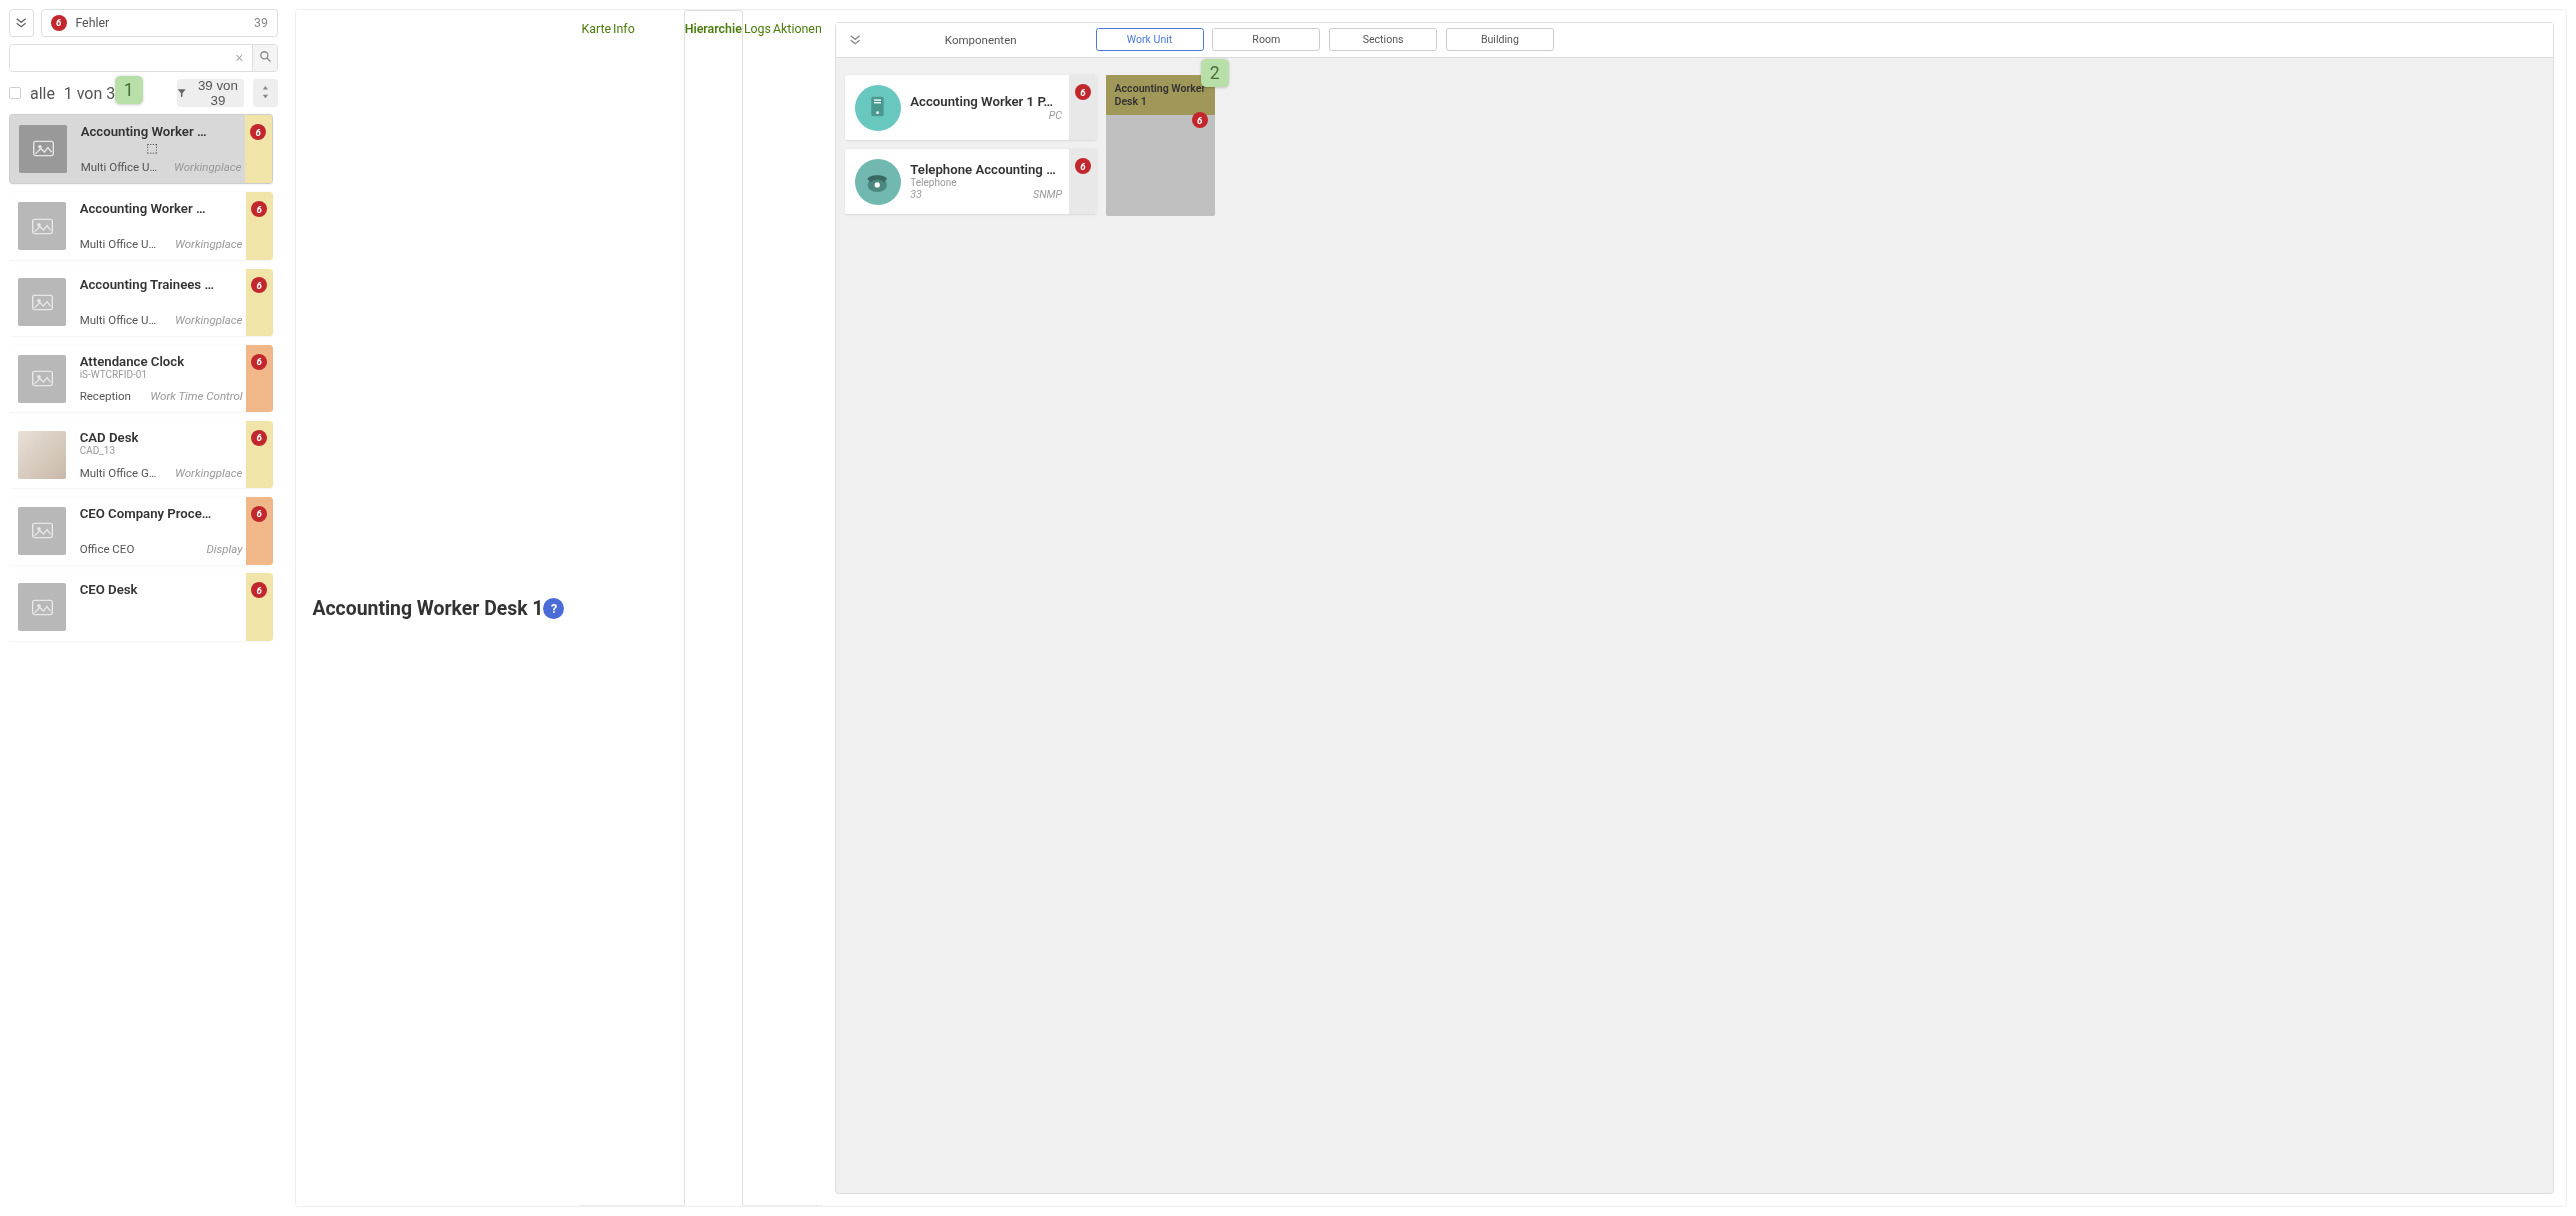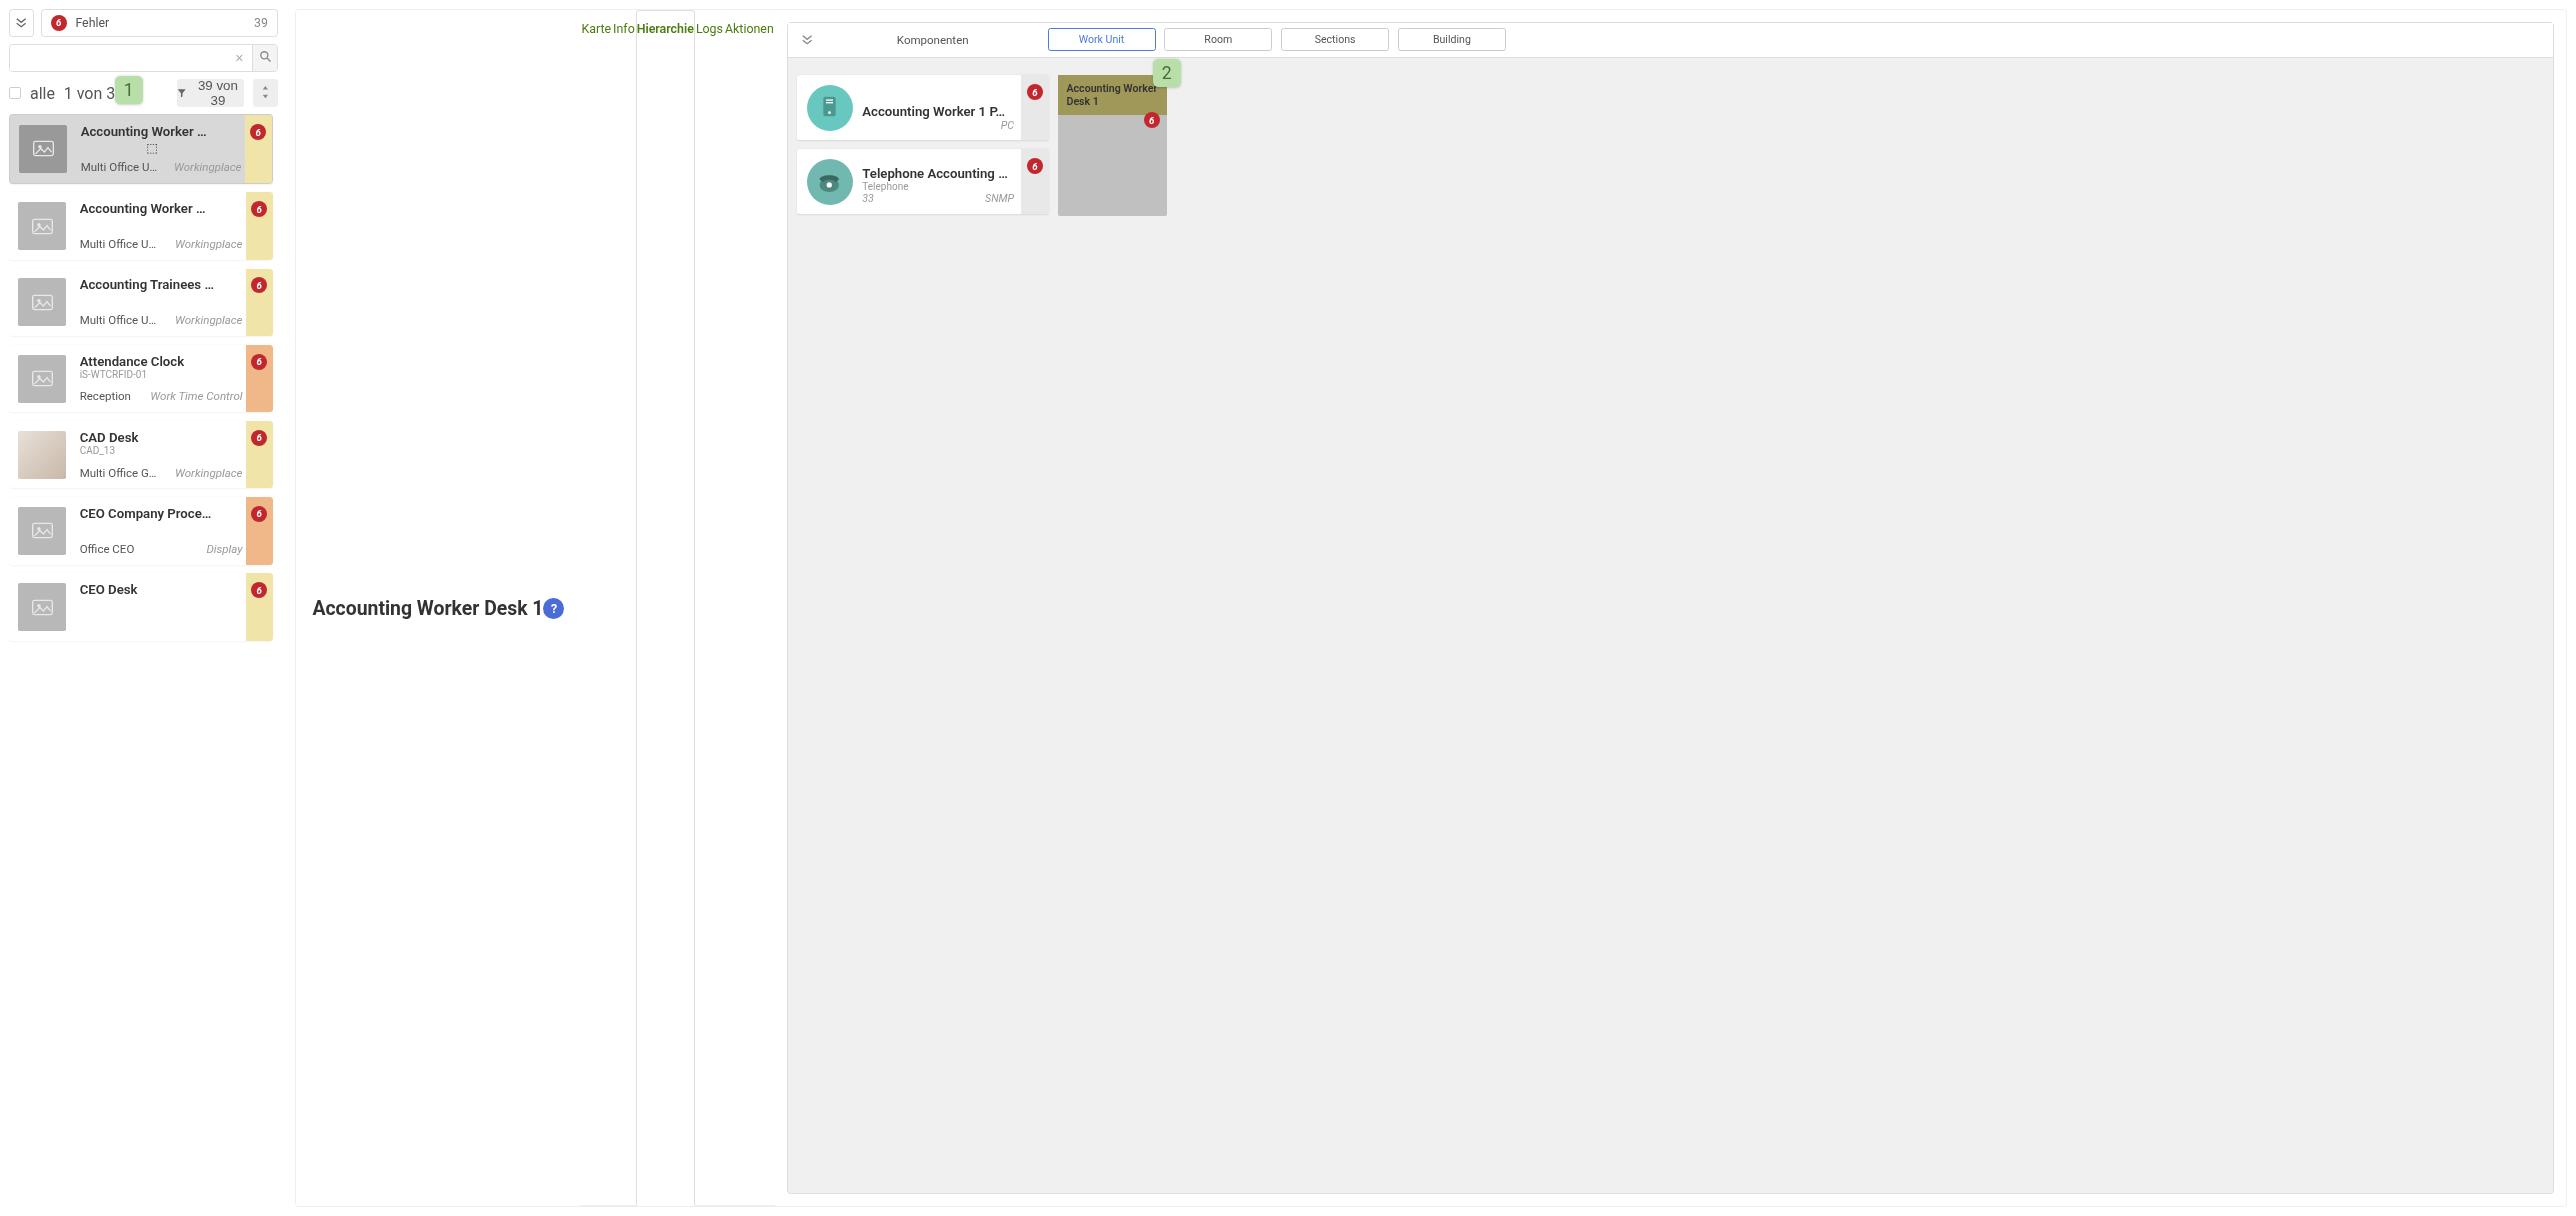--- a/index.html
+++ b/index.html
@@ -40,35 +40,35 @@
 .item-stripe { width: 26.5px; display: flex; align-items: flex-start; justify-content: center; padding-top: 8.8px; position: relative; }
 .stripe-yellow { background: #f0e4a8; }
 .stripe-orange { background: #f0b888; }
 .cursor { position: absolute; top: 25px; left: 69px; font-size: 12.4px; color: #333; }
 .main { flex: 1; border: 0.9px solid #eee; border-radius: 3.5px; display: flex; overflow: hidden; }
 .main-header { display: flex; justify-content: space-between; align-items: center; padding: 10.6px 16px; }
 .main-title { font-size: 19.4px; font-weight: 700; color: #333; }
 .help-btn { width: 21px; height: 21px; border-radius: 50%; background: #4a6bd8; color: #fff; display: flex; align-items: center; justify-content: center; font-weight: bold; cursor: pointer; font-size: 12.4px; }
 .tabs { display: flex; border-bottom: 0.9px solid #eee; }
 .tab { flex: 1; padding: 10.6px 0; color: #4d7c0f; cursor: pointer; border: 0.9px solid transparent; font-size: 12.4px; }
-.tab.active { border: 0.9px solid #e0e0e0; border-bottom-color: #fff; font-weight: 600; background: #fff; margin-bottom: -0.9px; border-radius: 3.5px 3.5px 0 0; }
+.tab.active { border: 0.9px solid #e0e0e0; border-bottom-color: #fff; font-weight: 600; background: #fff; margin-bottom: -0.9px; border-radius: 3.5px 3.5px 0 0; margin-left: 48px; }
 .hierarchy-area { flex: 1; background: #f0f0f0; margin: 12.4px; border: 0.9px solid #ddd; border-radius: 3.5px; display: flex; flex-direction: column; }
 .hierarchy-bar { display: flex; align-items: center; background: #fff; border-bottom: 0.9px solid #ddd; padding: 5.3px 8.8px; gap: 8.8px; }
 .h-expand { width: 21px; height: 21px; display: flex; align-items: center; justify-content: center; color: #888; cursor: pointer; }
 .h-label { width: 212px; text-align: center; color: #555; font-size: 11.5px; }
 .h-tabs { display: flex; gap: 8.8px; }
 .h-tab { width: 108px; height: 23px; border: 0.9px solid #ccc; border-radius: 2.6px; background: #fff; color: #555; font-size: 10.6px; cursor: pointer; display: flex; align-items: center; justify-content: center; position: relative; }
 .h-tab.active { border-color: #4a7bd8; color: #4a7bd8; }
 .hierarchy-body { flex: 1; padding: 17.7px 8.8px; display: flex; gap: 8.8px; align-items: flex-start; }
 .comp-col { width: 252px; display: flex; flex-direction: column; gap: 8.8px; }
 .comp-card { display: flex; background: #fff; border-radius: 2.6px; box-shadow: 0 0.9px 1.8px rgba(0,0,0,0.1); height: 65px; overflow: hidden; }
 .comp-icon { width: 46px; height: 46px; margin: 9.7px; border-radius: 50%; display: flex; align-items: center; justify-content: center; flex-shrink: 0; }
 .comp-icon.pc { background: #68c8c0; color: #fff; }
 .comp-icon.phone { background: #70b8b0; color: #fff; }
-.comp-body { flex: 1; padding: 8.8px 7px 8.8px 0; display: flex; flex-direction: column; justify-content: flex-end; min-width: 0; }
+.comp-body { flex: 1; padding: 8.8px 7px 8.8px 0; display: flex; flex-direction: column; justify-content: center; min-width: 0; }
 .comp-title { font-weight: 600; white-space: nowrap; overflow: hidden; text-overflow: ellipsis; font-size: 13.2px; }
 .comp-sub { font-size: 10px; color: #999; }
 .comp-meta { display: flex; justify-content: space-between; font-size: 10.6px; color: #999; font-style: italic; }
 .comp-stripe { width: 28px; background: #e8e8e8; display: flex; align-items: flex-start; justify-content: center; padding-top: 8.8px; }
 .wu-card { width: 109px; background: #c0c0c0; border-radius: 2.6px; position: relative; height: 141px; display: flex; flex-direction: column; }
 .wu-header { background: #a09858; padding: 7px 8.8px; font-size: 10.6px; font-weight: 600; color: #333; }
 .wu-badge { position: absolute; top: 37px; right: 7px; }
 .callout-2 { left: 95px; top: -16px; }
 </style>
 </head>

